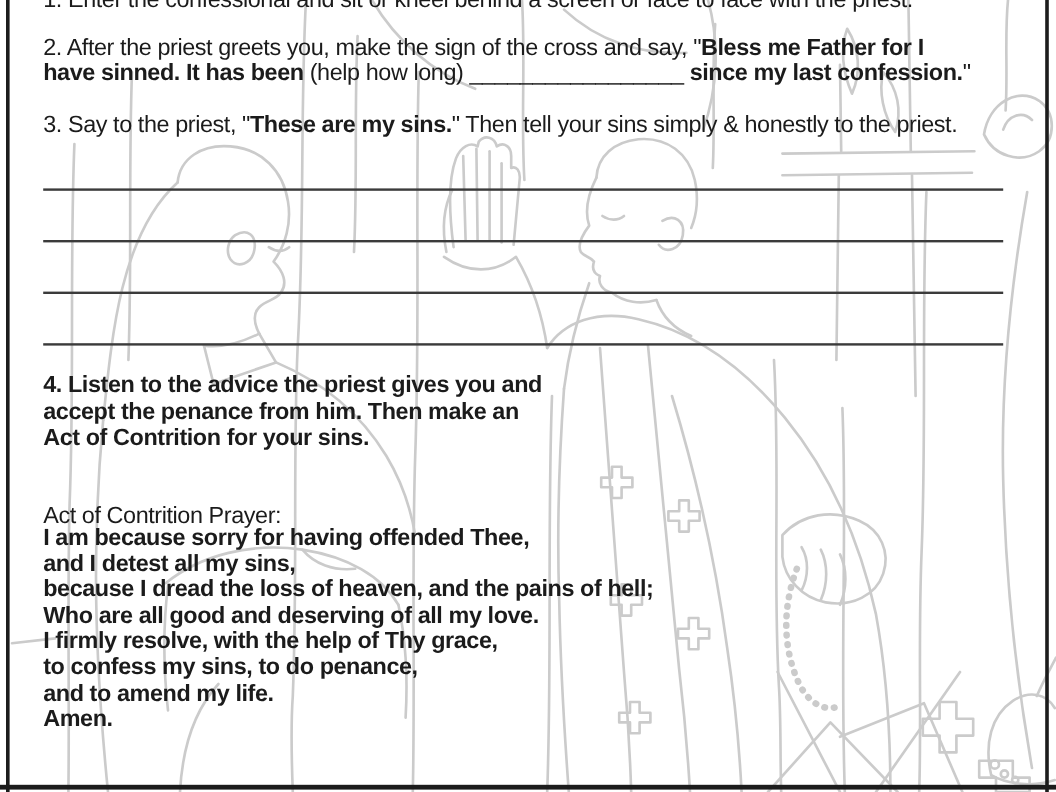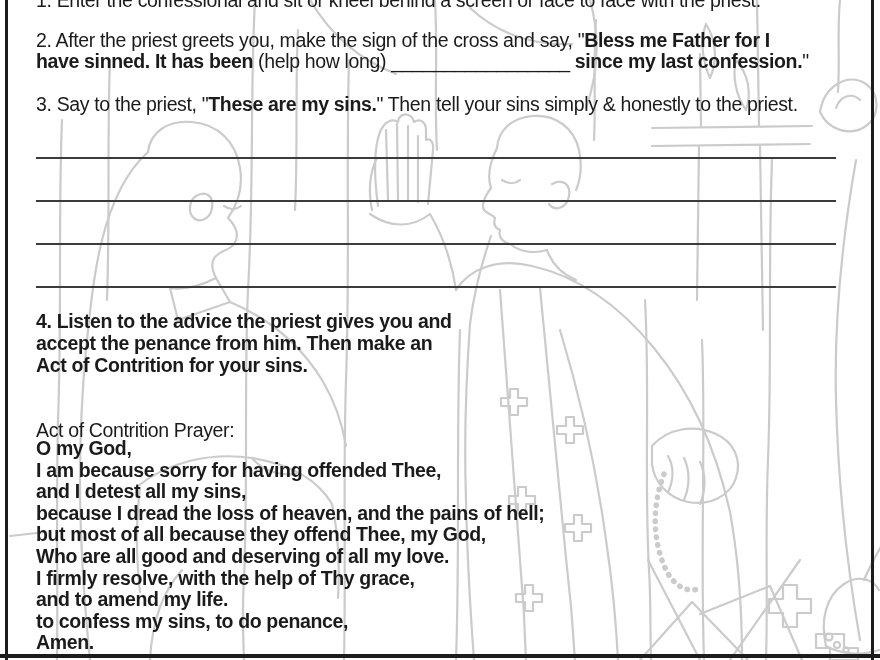--- a/index.html
+++ b/index.html
@@ -168,25 +168,23 @@
 
   <div id="step4" class="t">
     <div>4. Listen to the advice the priest gives you and</div>
     <div>accept the penance from him. Then make an</div>
     <div>Act of Contrition for your sins.</div>
   </div>
 
   <div id="prayer-label" class="t">Act of Contrition Prayer:</div>
 
   <div id="prayer" class="t">
-    <div>O my God,</div>
     <div>I am because sorry for having offended Thee,</div>
     <div>and I detest all my sins,</div>
     <div>because I dread the loss of heaven, and the pains of hell;</div>
-    <div>but most of all because they offend Thee, my God,</div>
     <div>Who are all good and deserving of all my love.</div>
     <div>I firmly resolve, with the help of Thy grace,</div>
+    <div>to confess my sins, to do penance,</div>
     <div>and to amend my life.</div>
-    <div>to confess my sins, to do penance,</div>
     <div>Amen.</div>
   </div>
 
 </div>
 
 </body></html>

